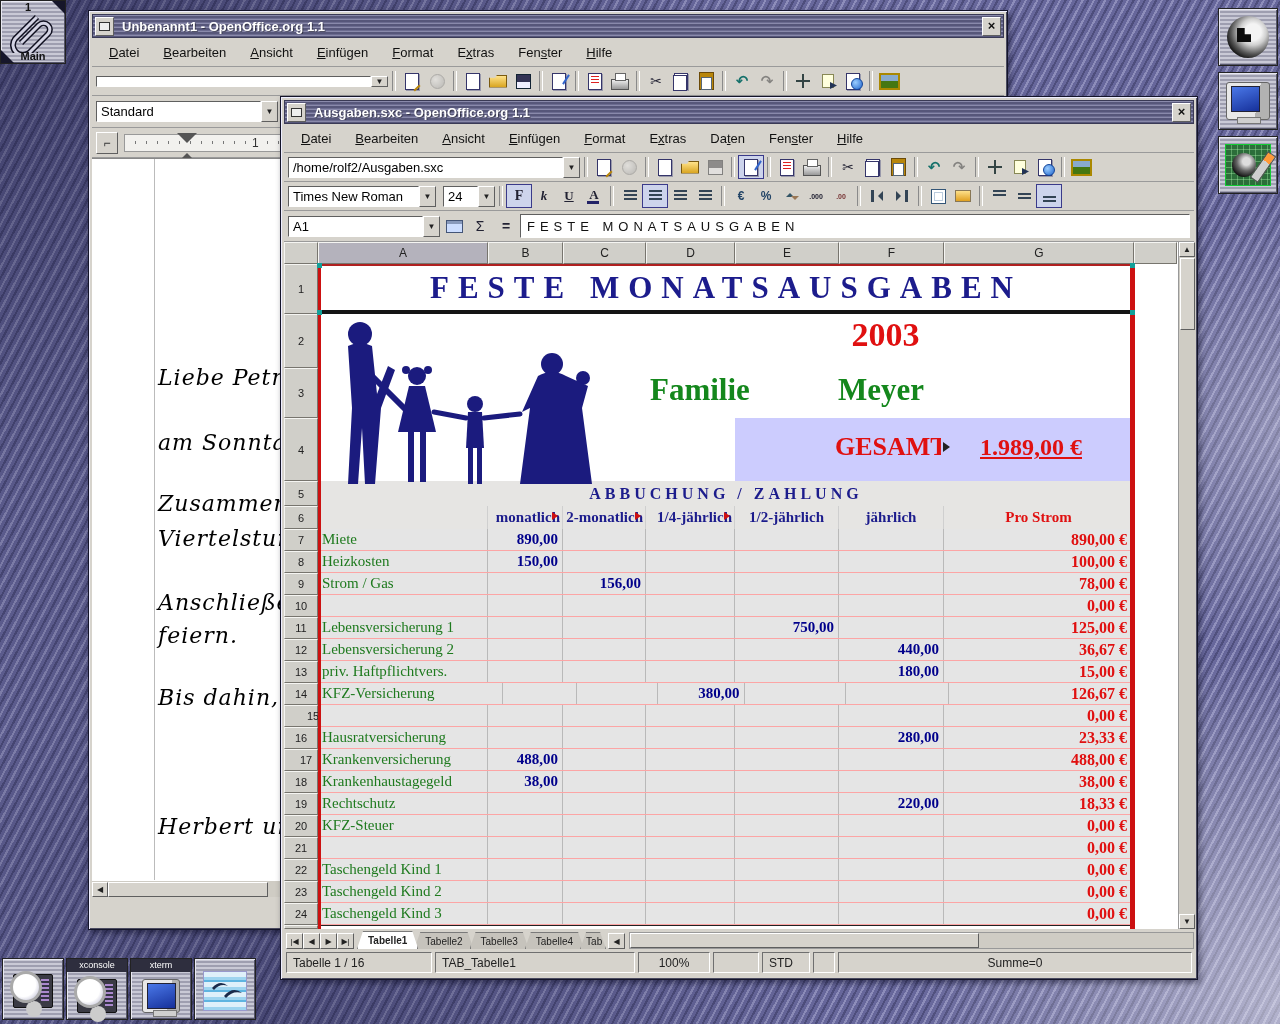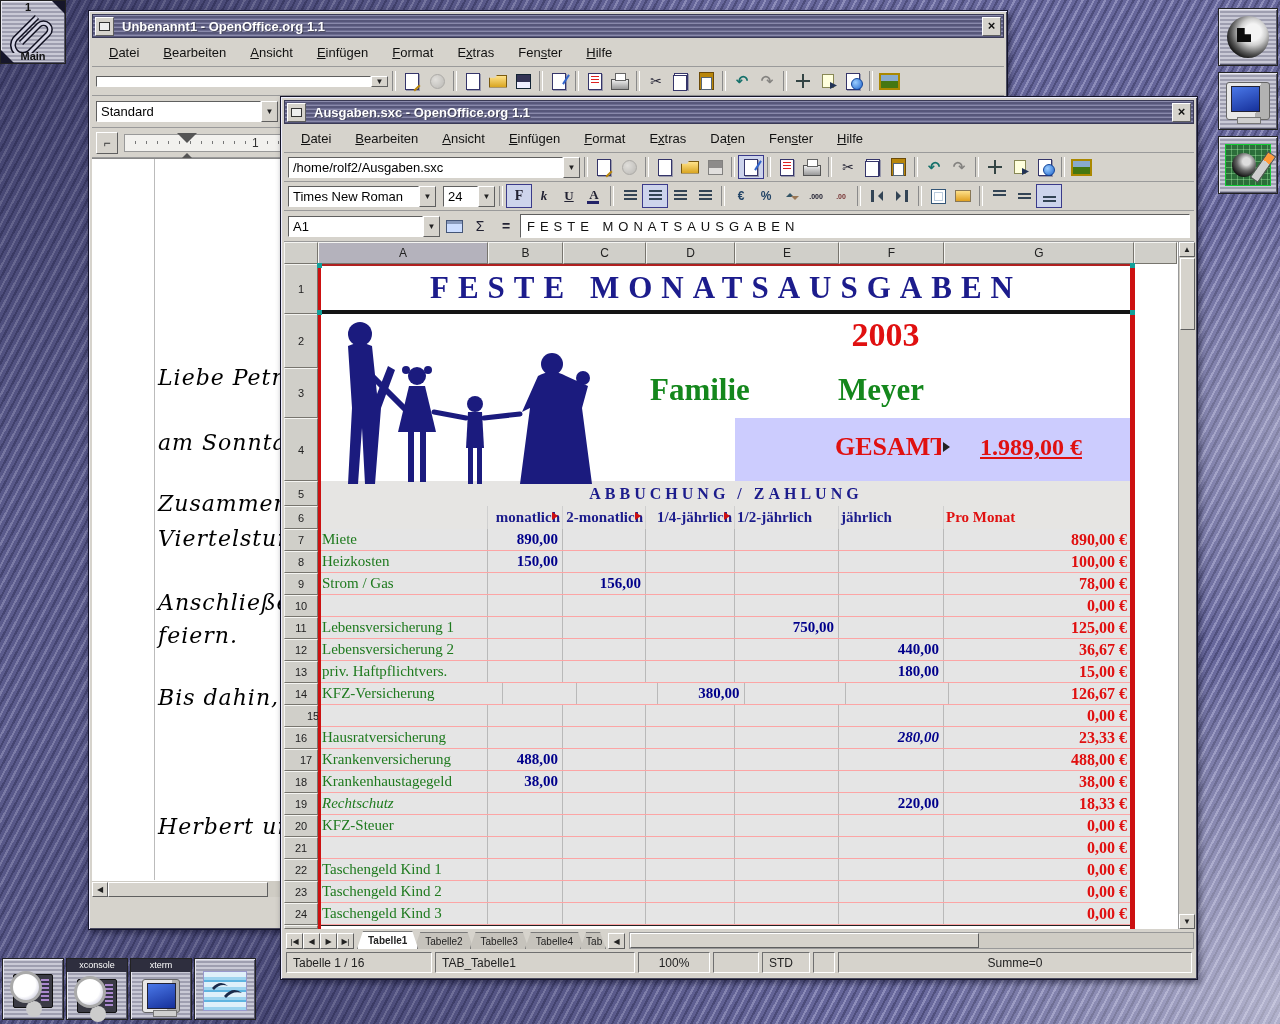--- a/index.html
+++ b/index.html
@@ -174,21 +174,21 @@
       border:5px solid transparent; border-left:7px solid #222; }
   .total { position:absolute; left:245px; top:16px; font-size:24px; font-weight:bold; color:#e01010;
       text-decoration:underline; white-space:nowrap; }
   .b-r5 { position:absolute; left:0; top:217px; width:816px; height:25px; background:#e6e5e3;
       display:flex; align-items:center; justify-content:center; }
   .b-r5 span { font-size:16px; font-weight:bold; letter-spacing:4px; color:#1c1c8c; }
   .b-r6 { position:absolute; left:0; top:242px; width:816px; height:23px; background:#e6e5e3; display:flex; }
   .fh { position:relative; font-size:15px; font-weight:bold; color:#1c1c8c; white-space:nowrap; overflow:hidden;
       display:flex; align-items:center; border-right:1px solid #cfcfcf; padding:0 2px; }
   .fh.right { justify-content:flex-end; }
-  .fh.center { justify-content:flex-start; }
+  .fh.center { justify-content:center; }
   .fh.red { color:#e01010; }
   .clip-arrow { position:absolute; right:0; top:6px; width:0; height:0;
       border:4px solid transparent; border-left:6px solid #d01010; }
   #datarows { position:absolute; left:0; top:265px; width:816px; }
   .srow { display:flex; height:22px; border-bottom:1px solid #fca5a5; background:#e5e5e5; }
   .cell { border-right:1px solid #b9b9b9; height:100%; display:flex; align-items:center;
       font-size:15px; white-space:nowrap; overflow:visible; }
   .c-label { color:#1e7a1e; padding-left:4px; }
   .c-val { justify-content:flex-end; padding-right:4px; font-weight:bold; color:#00008b; }
   .c-red { justify-content:flex-end; padding-right:6px; font-weight:bold; color:#e01010; font-size:16px; }
@@ -554,21 +554,21 @@
                 <span>1/4-jährlich</span>
                 <span class="clip-arrow"></span>
               </div>
               <div class="fh center" style="width: 104px;">
                 <span>1/2-jährlich</span>
               </div>
               <div class="fh center" style="width: 105px;">
                 <span>jährlich</span>
               </div>
               <div class="fh center red" style="width: 190px;">
-                <span>Pro Monat</span>
+                <span>Pro Strom</span>
               </div>
             </div>
           <div id="datarows">
               <div class="srow">
                 <div class="cell c-label" style="width: 170px;">Miete</div>
                 <div class="cell c-val" style="width: 75px;">890,00</div>
                 <div class="cell c-val" style="width: 83px;"></div>
                 <div class="cell c-val" style="width: 89px;"></div>
                 <div class="cell c-val" style="width: 104px;"></div>
                 <div class="cell c-val" style="width: 105px;"></div>
@@ -645,21 +645,21 @@
                 <div class="cell c-val" style="width: 104px;"></div>
                 <div class="cell c-val" style="width: 105px;"></div>
                 <div class="cell c-red" style="width: 190px;">0,00 €</div>
               </div>
               <div class="srow">
                 <div class="cell c-label" style="width: 170px;">Hausratversicherung</div>
                 <div class="cell c-val" style="width: 75px;"></div>
                 <div class="cell c-val" style="width: 83px;"></div>
                 <div class="cell c-val" style="width: 89px;"></div>
                 <div class="cell c-val" style="width: 104px;"></div>
-                <div class="cell c-val" style="width: 105px; font-style: italic;">280,00</div>
+                <div class="cell c-val" style="width: 105px;">280,00</div>
                 <div class="cell c-red" style="width: 190px;">23,33 €</div>
               </div>
               <div class="srow">
                 <div class="cell c-label" style="width: 170px;">Krankenversicherung</div>
                 <div class="cell c-val" style="width: 75px;">488,00</div>
                 <div class="cell c-val" style="width: 83px;"></div>
                 <div class="cell c-val" style="width: 89px;"></div>
                 <div class="cell c-val" style="width: 104px;"></div>
                 <div class="cell c-val" style="width: 105px;"></div>
                 <div class="cell c-red" style="width: 190px;">488,00 €</div>
@@ -667,21 +667,21 @@
               <div class="srow">
                 <div class="cell c-label" style="width: 170px;">Krankenhaustagegeld</div>
                 <div class="cell c-val" style="width: 75px;">38,00</div>
                 <div class="cell c-val" style="width: 83px;"></div>
                 <div class="cell c-val" style="width: 89px;"></div>
                 <div class="cell c-val" style="width: 104px;"></div>
                 <div class="cell c-val" style="width: 105px;"></div>
                 <div class="cell c-red" style="width: 190px;">38,00 €</div>
               </div>
               <div class="srow">
-                <div class="cell c-label" style="width: 170px; font-style: italic;">Rechtschutz</div>
+                <div class="cell c-label" style="width: 170px;">Rechtschutz</div>
                 <div class="cell c-val" style="width: 75px;"></div>
                 <div class="cell c-val" style="width: 83px;"></div>
                 <div class="cell c-val" style="width: 89px;"></div>
                 <div class="cell c-val" style="width: 104px;"></div>
                 <div class="cell c-val" style="width: 105px;">220,00</div>
                 <div class="cell c-red" style="width: 190px;">18,33 €</div>
               </div>
               <div class="srow">
                 <div class="cell c-label" style="width: 170px;">KFZ-Steuer</div>
                 <div class="cell c-val" style="width: 75px;"></div>

